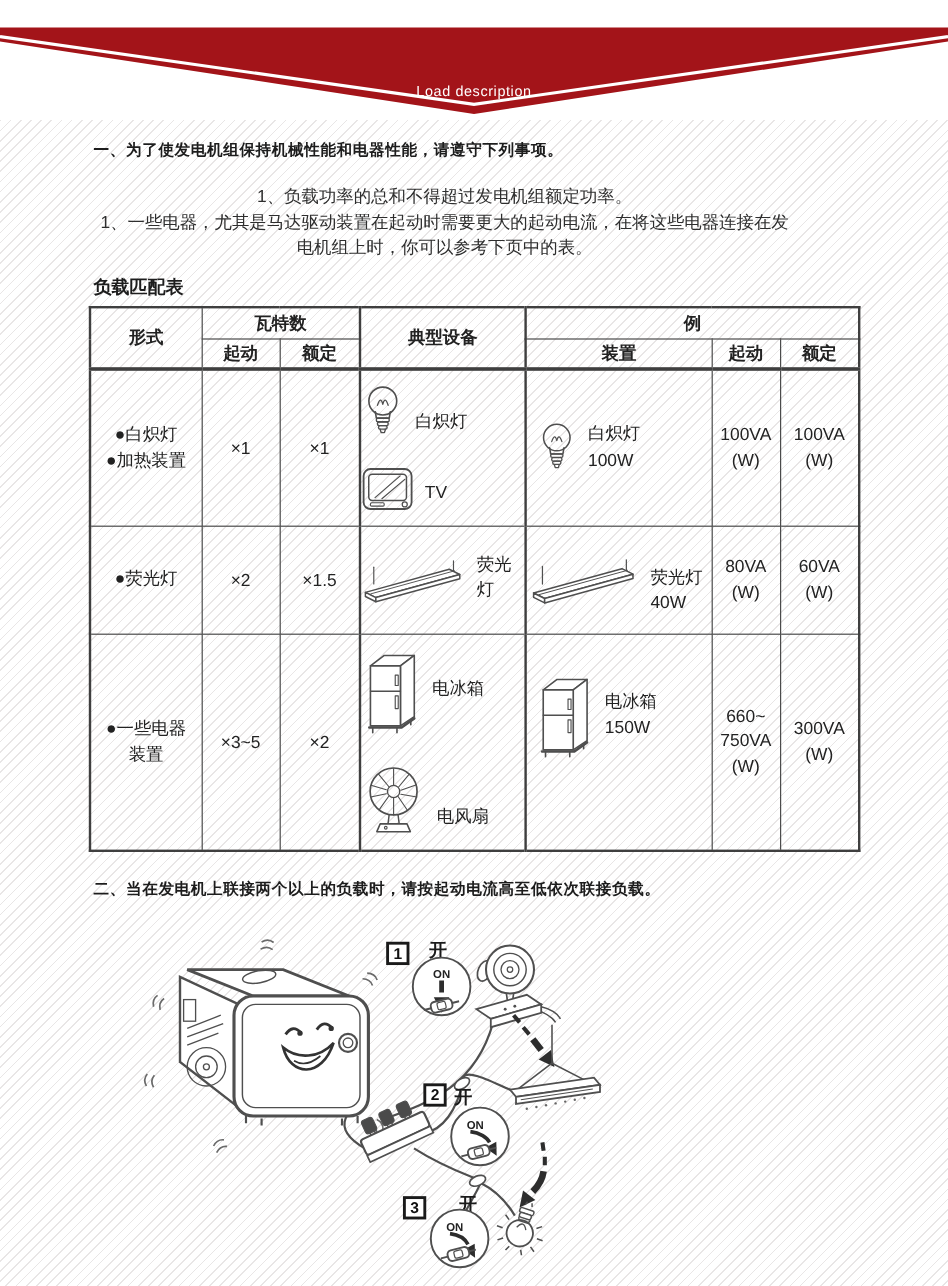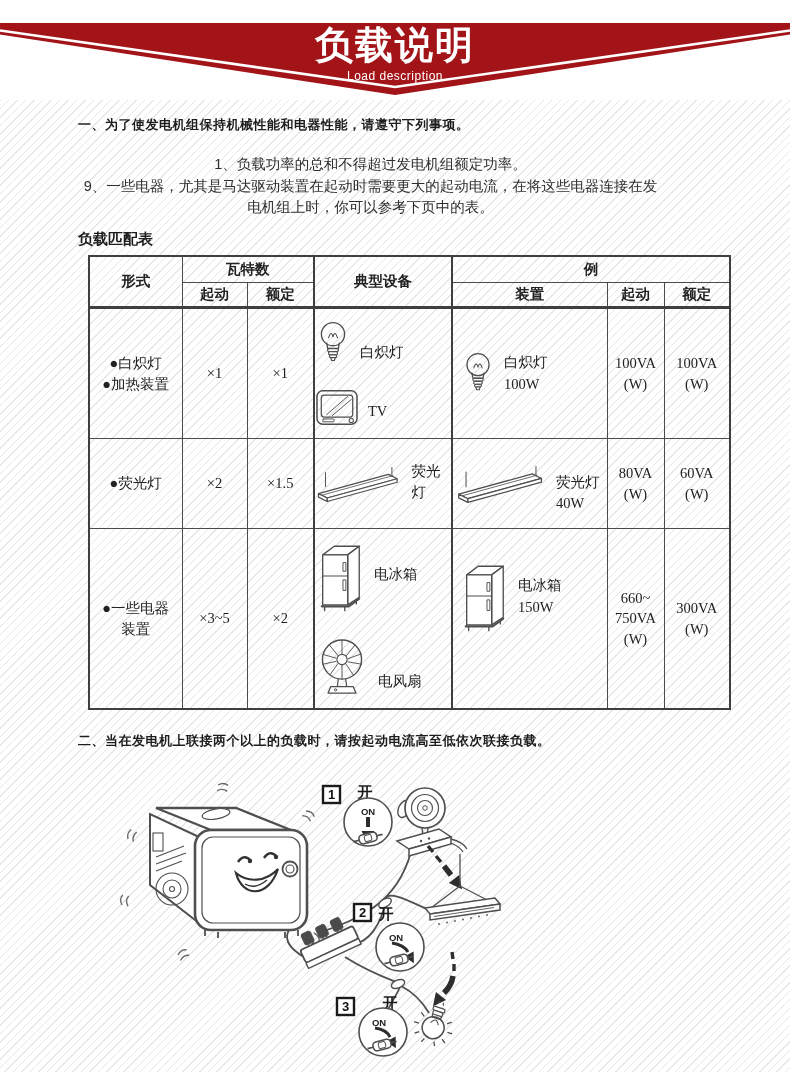--- a/index.html
+++ b/index.html
@@ -20,21 +20,21 @@
   .banner-subtitle {
     position:absolute; left:0; top:69px; width:790px; text-align:center;
     font-size:12px; color:#fff; letter-spacing:0.5px;
   }
   .sec-heading {
     position:absolute; left:78px; font-size:13px; font-weight:bold; color:#1d1d1d;
     letter-spacing:0.5px;
   }
   .notes { position:absolute; left:78px; top:154px; width:585px; font-size:14.5px; color:#2e2e2e; line-height:21.5px;text-align:center; }
   .table-title { position:absolute; left:78px; top:230px; font-size:15px; font-weight:bold; color:#1d1d1d; }
-  table.load { position:absolute; left:88px; top:255px; border-collapse:collapse; table-layout:fixed; width:641px;font-family:Liberation Serif, serif; }
+  table.load { position:absolute; left:74px; top:255px; border-collapse:collapse; table-layout:fixed; width:641px; }
   table.load th, table.load td {
     border:1px solid #4b4b4b; padding:0; font-weight:normal; font-size:14.5px; color:#222;
     text-align:center; vertical-align:middle;
   }
   table.load { border:2px solid #3f3f3f; }
   table.load .hrow1 th { height:25px; }
   table.load .hrow2 th { height:23px; }
   table.load th { font-weight:600; }
   .thickB { border-bottom:3px solid #3f3f3f !important; }
   .thickL { border-left:2px solid #3f3f3f !important; }
@@ -61,27 +61,26 @@
 <body>
 
 <div class="page">
 
   <div class="hatch"></div>
 
   <svg class="banner-svg" width="790" height="100" viewBox="0 0 790 100">
     <polygon points="0,23 790,23 790,34.5 395,95 0,34.5" fill="#a31419"></polygon>
     <polyline points="0,30.5 395,87 790,30.5" fill="none" stroke="#ffffff" stroke-width="2.6"></polyline>
   </svg>
-  <div class="banner-title">负载说明</div>
   <div class="banner-subtitle">Load description</div>
 
   <div class="sec-heading" style="top:116px;">一、为了使发电机组保持机械性能和电器性能，请遵守下列事项。</div>
   <div class="notes">
     <div>1、负载功率的总和不得超过发电机组额定功率。</div>
-    <div>9、一些电器，尤其是马达驱动装置在起动时需要更大的起动电流，在将这些电器连接在发电机组上时，你可以参考下页中的表。</div>
+    <div>1、一些电器，尤其是马达驱动装置在起动时需要更大的起动电流，在将这些电器连接在发电机组上时，你可以参考下页中的表。</div>
   </div>
 
   <div class="table-title">负载匹配表</div>
 
   <table class="load">
     <colgroup>
       <col style="width:93px">
         <col style="width:65px">
         <col style="width:67px">
       <col style="width:138px">

